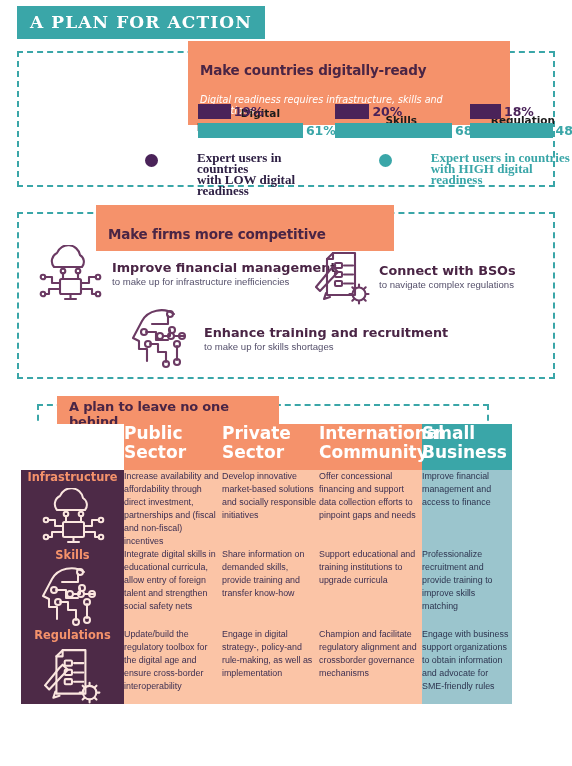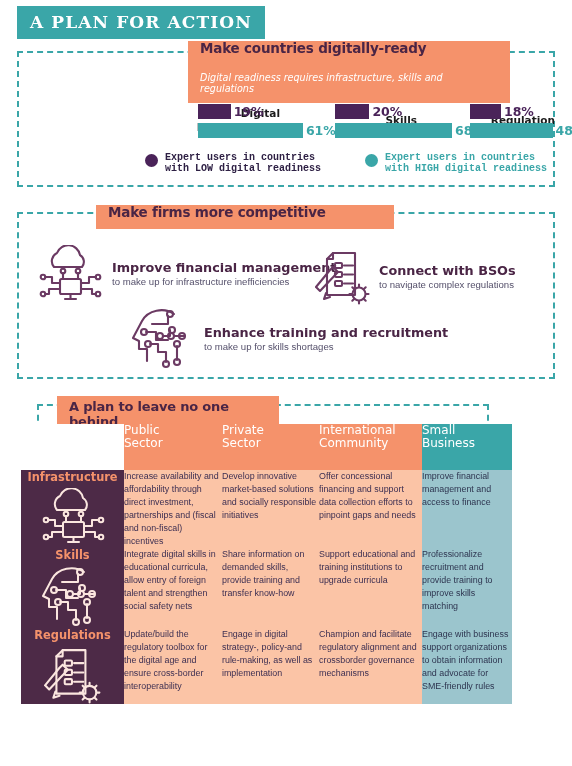--- a/index.html
+++ b/index.html
@@ -28,21 +28,21 @@
   }
   #panel-ready{left:17px;top:51px;width:538px;height:136px;}
   #panel-firms{left:17px;top:212px;width:538px;height:167px;}
   #panel-table{left:37px;top:404px;width:452px;height:60px;border-top:2px dashed #3aa6a8;border-left:2px dashed #3aa6a8;border-right:2px dashed #3aa6a8;border-bottom:none;}
 
   
   .banner{
     position:absolute;
     background:#f5926b;
     color:#ffffff;
-    padding:0 12px 8px 12px;
+    padding:22px 12px 8px 12px;
     box-sizing:border-box;
   }
   .banner .b-title{
     display:block;
     font-size:13.5px;font-weight:bold;color:#4a2545;
     font-family:"DejaVu Sans", sans-serif;
     letter-spacing:-0.2px;line-height:1.15;
   }
   .banner .b-sub{
     display:block;
@@ -80,22 +80,23 @@
   .bar-val.low{color:#4a2359;}
   .bar-val.high{color:#3aa6a8;}
 
   
   #legend{position:absolute;left:145px;top:152px;display:flex;gap:44px;}
   .leg{display:flex;align-items:flex-start;gap:7px;}
   .leg-dot{width:13px;height:13px;border-radius:50%;margin-top:2px;flex:0 0 auto;}
   .leg-dot.low{background:#4a2359;}
   .leg-dot.high{background:#3aa6a8;}
   .leg-txt{
-    font-size:10px;font-weight:bold;line-height:11px;white-space:pre-line;
-    font-family:Liberation Mono, monospace;
+    font-size:13px;font-weight:bold;line-height:11px;white-space:pre-line;
+    font-family:Liberation Serif, serif;
+    margin-left:32px;
   }
   .leg-txt.low{color:#2e2044;}
   .leg-txt.high{color:#3aa6a8;}
 
   
   .firm-item{position:absolute;display:flex;align-items:center;gap:8px;}
   .firm-txt .f-title{
     display:block;font-size:12.8px;font-weight:bold;color:#4a2545;
     line-height:1.1;font-family:"DejaVu Sans", sans-serif;
   }
@@ -109,21 +110,21 @@
 
   
   #matrix{
     position:absolute;left:21px;top:424px;width:491px;
     border-collapse:collapse;table-layout:fixed;
   }
   #matrix td,#matrix th{
     vertical-align:top;padding:0;border:0;
   }
   .col-head{
-    color:#ffffff;font-size:12px;font-weight:normal;
+    color:#ffffff;font-size:17px;font-weight:bold;
     padding:10px 8px 10px 9px;line-height:1.12;
     white-space:pre-line;text-align:left;
     font-family:"DejaVu Sans", sans-serif;
     height:46px;
   }
   .col-head.orange{background:#f5926b;}
   .col-head.teal{background:#3aa6a8;color:#ffffff;}
   .col-head.blank{background:#ffffff;}
   .rowlabel{
     background:#4d2a47;

